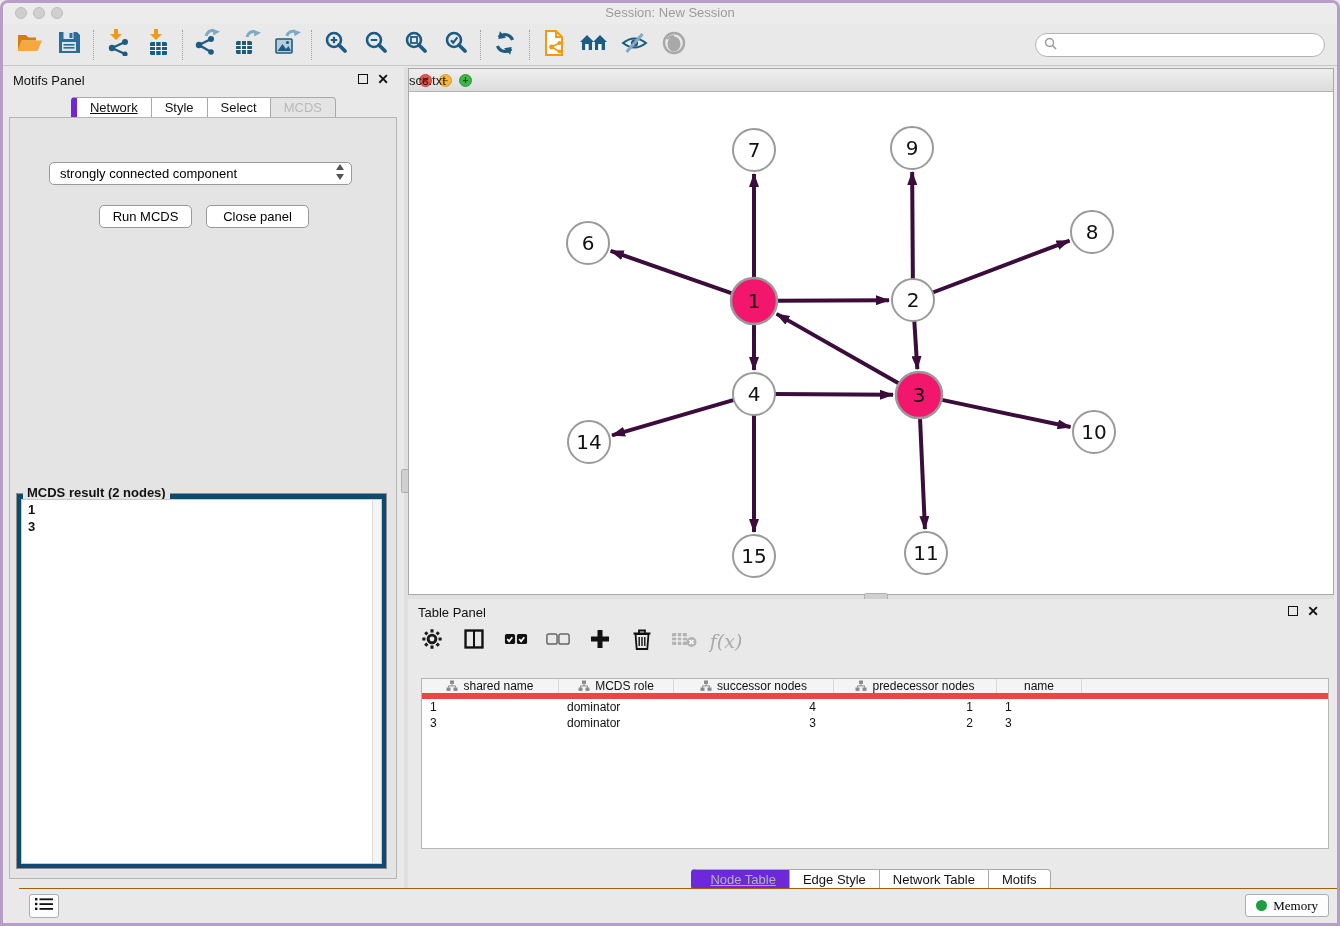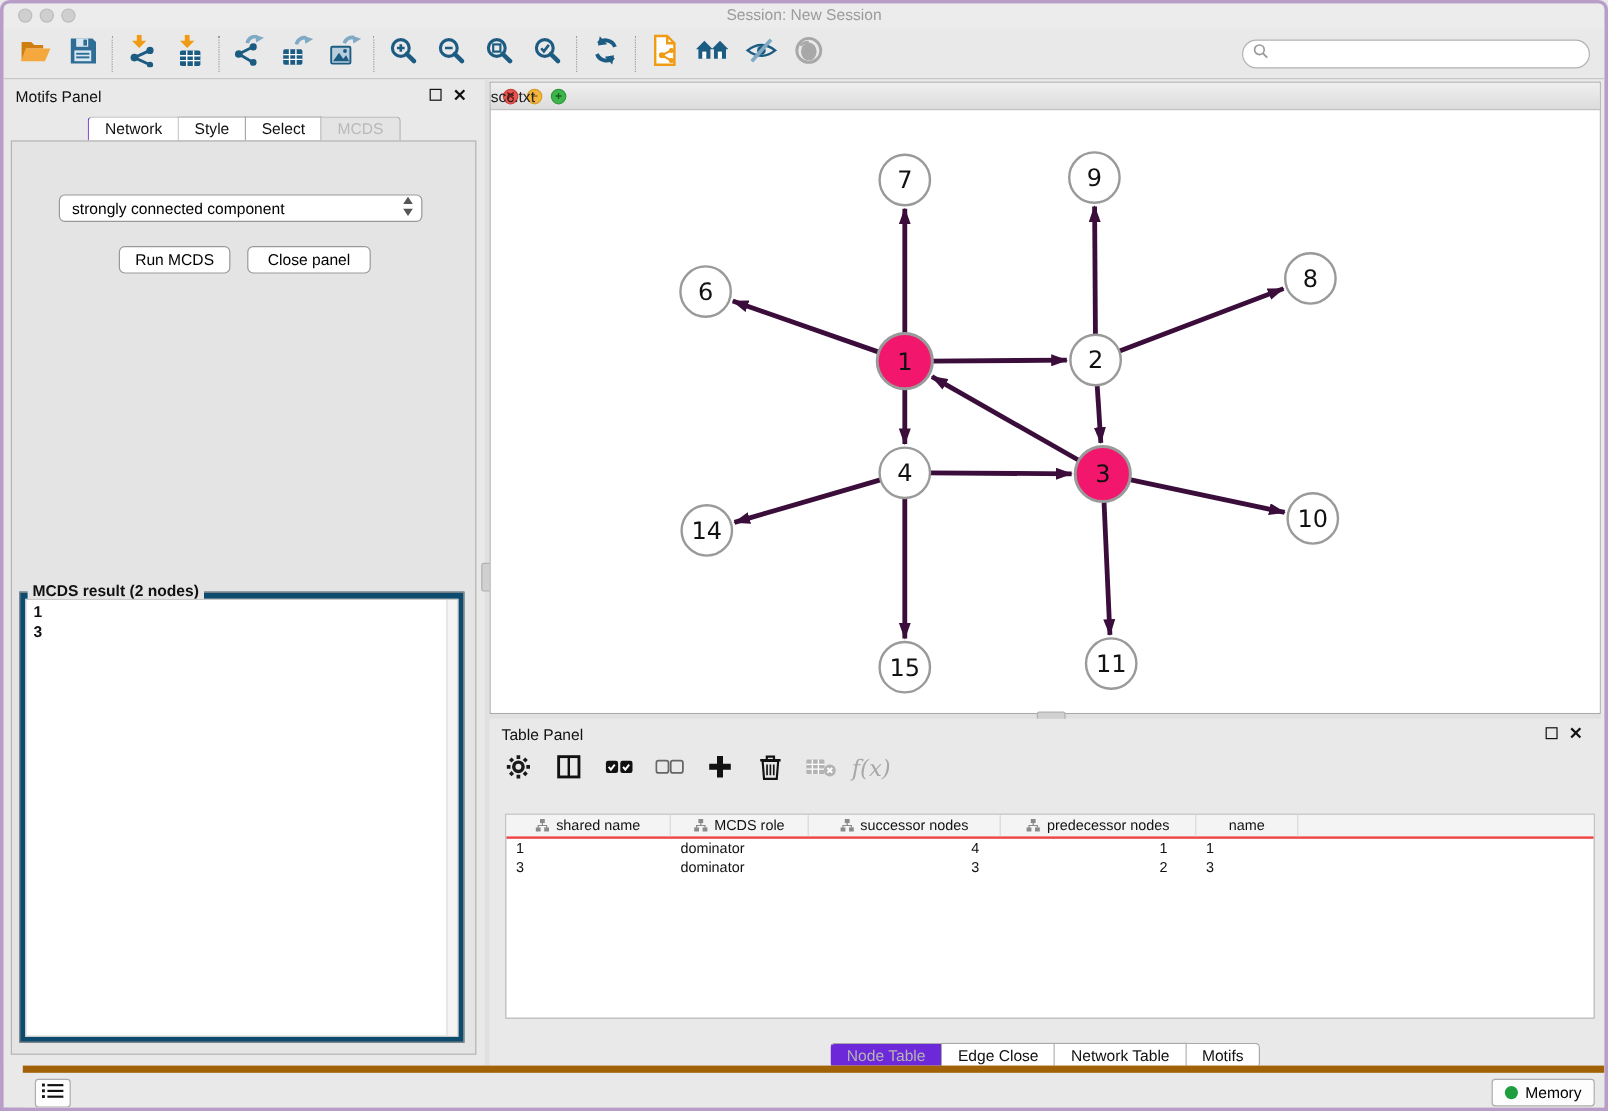--- a/index.html
+++ b/index.html
@@ -19,21 +19,21 @@
   .searchbox input { border:none; outline:none; flex:1; font-size:12px; background:transparent; padding-left:5px; }
 
   
   .control-panel { position:absolute; left:0; top:64px; width:401px; bottom:35px; background:#e9e9e9; }
   .cp-header { position:absolute; left:0; right:0; top:0; height:26px; }
   .panel-title { position:absolute; left:10px; top:6px; font-size:13px; color:#111; }
   .float-ic { position:absolute; top:7px; width:10px; height:10px; border:1.5px solid #111; cursor:pointer; }
   .close-ic { position:absolute; top:4px; font-size:14px; font-weight:bold; color:#111; cursor:pointer; }
   .cp-tabs { position:absolute; left:0; right:0; top:30px; height:21px; display:flex; justify-content:center; }
   .tab { font-size:13px; padding:2px 13px; background:#fff; border:1px solid #a9a9a9; border-left:none; color:#111; cursor:pointer; }
-  .tab:first-child { border-left:1px solid #6d28d9; border-radius:4px 0 0 0; }
+  .tab:first-child { border-left:6px solid #6d28d9; border-radius:4px 0 0 0;text-decoration:underline; }
   .tab.last { border-radius:0 4px 0 0; }
   .tab.active { background:#e4e4e4; color:#b9b9b9; border-bottom-color:#e4e4e4; }
   .cp-body { position:absolute; left:6px; right:7px; top:50px; bottom:9px; background:#e4e4e4; border:1px solid #b5b5b5; }
   .opt-label { position:absolute; left:0; right:0; top:20px; text-align:center; font-size:13px; color:#111; }
   .dropdown { position:absolute; left:39px; right:44px; top:44px; height:23px; background:#fff; border:1px solid #999; border-radius:5px; display:flex; align-items:center; padding:0 6px 0 10px; font-size:13px; cursor:pointer; }
   .dropdown .dd-label { flex:1; }
   .btn { position:absolute; height:23px; background:#fff; border:1px solid #999; border-radius:5px; font-size:13px; text-align:center; line-height:21px; cursor:pointer; }
   .result-box { position:absolute; left:6px; right:9px; top:375px; bottom:9px; border:1px solid #8f8f8f; background:#0c4a6e;font-weight:bold; }
   .result-legend { position:absolute; left:6px; top:-9px; background:#e4e4e4; padding:0 4px; font-size:13px; color:#111; }
   .result-list { position:absolute; left:4px; right:4px; top:5px; bottom:4px; background:#fff; border:1px solid #c9c9c9; font-size:13px; color:#111; padding:1px 0 0 6px; line-height:17px; }
@@ -51,29 +51,29 @@
   .mac-dot { position:absolute; top:5px; width:13px; height:13px; border-radius:50%; font-size:10px; font-weight:bold; text-align:center; line-height:12px; cursor:pointer; }
   .net-title { position:absolute; left:0; right:0; top:4px; text-align:left; font-size:13px; color:#222; }
   .net-canvas { position:absolute; left:0; right:0; top:23px; bottom:0; background:#fff; overflow:hidden; }
 
   
   .table-panel { position:absolute; left:405px; right:3px; top:596px; bottom:35px; background:#e9e9e9; }
   .tp-toolbar { position:absolute; left:10px; top:28px; height:38px; display:flex; align-items:flex-start; gap:14px; }
   .ttbtn { width:28px; height:28px; display:flex; align-items:center; justify-content:center; cursor:pointer; }
   .fx { font-family:"DejaVu Serif", serif; font-style:italic; font-size:19px; color:#a8a8a8; }
   .tbl-box { position:absolute; left:13px; right:5px; top:79px; height:171px; background:#fff; border:1px solid #b5b5b5; }
-  .tbl-header { display:flex; height:20px; background:#f4f4f4; border-bottom:2px solid #ef4444; }
+  .tbl-header { display:flex; height:20px; background:#f4f4f4; border-bottom:6px solid #ef4444; }
   .th { display:flex; align-items:center; justify-content:center; gap:5px; font-size:12px; color:#111; border-right:1px solid #d9d9d9; }
   .trow { display:flex; height:16px; font-size:12px; color:#111; }
   .td { padding:1px 8px 0 8px; }
   .tbl-tabs { position:absolute; left:0; right:0; top:270px; height:21px; display:flex; justify-content:center; }
   .tab.active-dark { background:#6d28d9; color:#b4b4b4; }
 
   
-  .statusbar { position:absolute; left:16px; right:0; bottom:0; height:35px; background:#e9e9e9; border-top:6px solid #a16207; }
+  .statusbar { position:absolute; left:16px; right:0; bottom:0; height:35px; background:#e9e9e9; border-top:1px solid #a16207;font-family:Liberation Serif, serif; }
   .list-btn { position:absolute; left:10px; top:5px; width:30px; height:24px; background:#fdfdfd; border:1px solid #adadad; border-radius:3px; display:flex; align-items:center; justify-content:center; cursor:pointer; }
   .mem-btn { position:absolute; right:8px; top:5px; height:23px; background:#fdfdfd; border:1px solid #adadad; border-radius:3px; display:flex; align-items:center; gap:6px; padding:0 10px; font-size:13px; cursor:pointer; }
   .mem-dot { width:11px; height:11px; border-radius:50%; background:#1e9e3e; }
 </style>
 </head>
 <body>
 
 <div class="frame">
 
   <div class="titlebar">
@@ -453,21 +453,21 @@
       <div class="trow">
         <div class="td" style="width:137px">3</div>
         <div class="td" style="width:115px">dominator</div>
         <div class="td" style="width:160px; text-align:right; padding-right:18px">3</div>
         <div class="td" style="width:163px; text-align:right; padding-right:24px">2</div>
         <div class="td" style="width:85px">3</div>
       </div>
     </div>
     <div class="tbl-tabs">
       <div class="tab active-dark" style="border-radius:4px 0 0 4px">Node Table</div>
-      <div class="tab">Edge Close</div>
+      <div class="tab">Edge Style</div>
       <div class="tab">Network Table</div>
       <div class="tab" style="border-radius:0 4px 4px 0">Motifs</div>
     </div>
   </div>
 
   <div class="statusbar">
     <div class="list-btn">
       <span><svg width="18" height="14" viewBox="0 0 18 14">
             <g fill="#111">
               <rect x="0" y="1" width="2.4" height="2.4"></rect>

